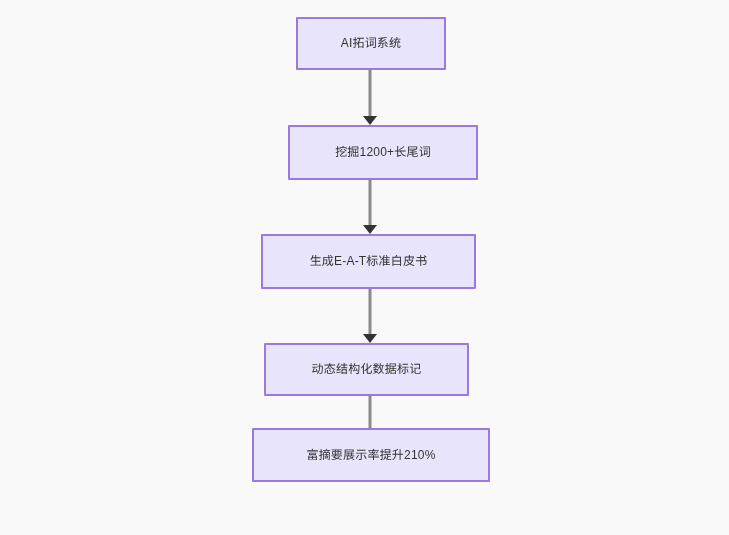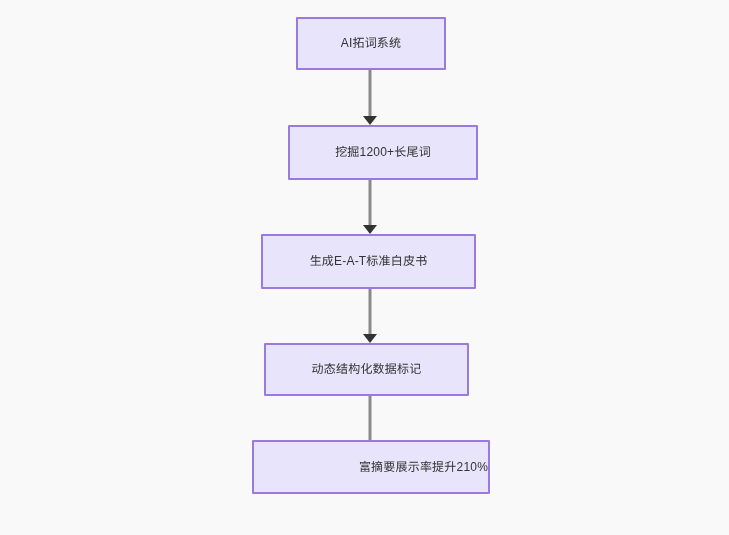--- a/index.html
+++ b/index.html
@@ -96,17 +96,17 @@
   </div>
 
   <div class="node" style="left: 261px; top: 234px; width: 215px; height: 55px;">
     <span class="node-label">生成E-A-T标准白皮书</span>
   </div>
 
   <div class="node" style="left: 264px; top: 343px; width: 205px; height: 53px;">
     <span class="node-label">动态结构化数据标记</span>
   </div>
 
-  <div class="node" style="left: 252px; top: 440px; width: 238px; height: 54px; justify-content: flex-end;">
+  <div class="node" style="left: 252px; top: 428px; width: 238px; height: 54px;">
     <span class="node-label">富摘要展示率提升210%</span>
   </div>
 
 </div>
 
 </body></html>

